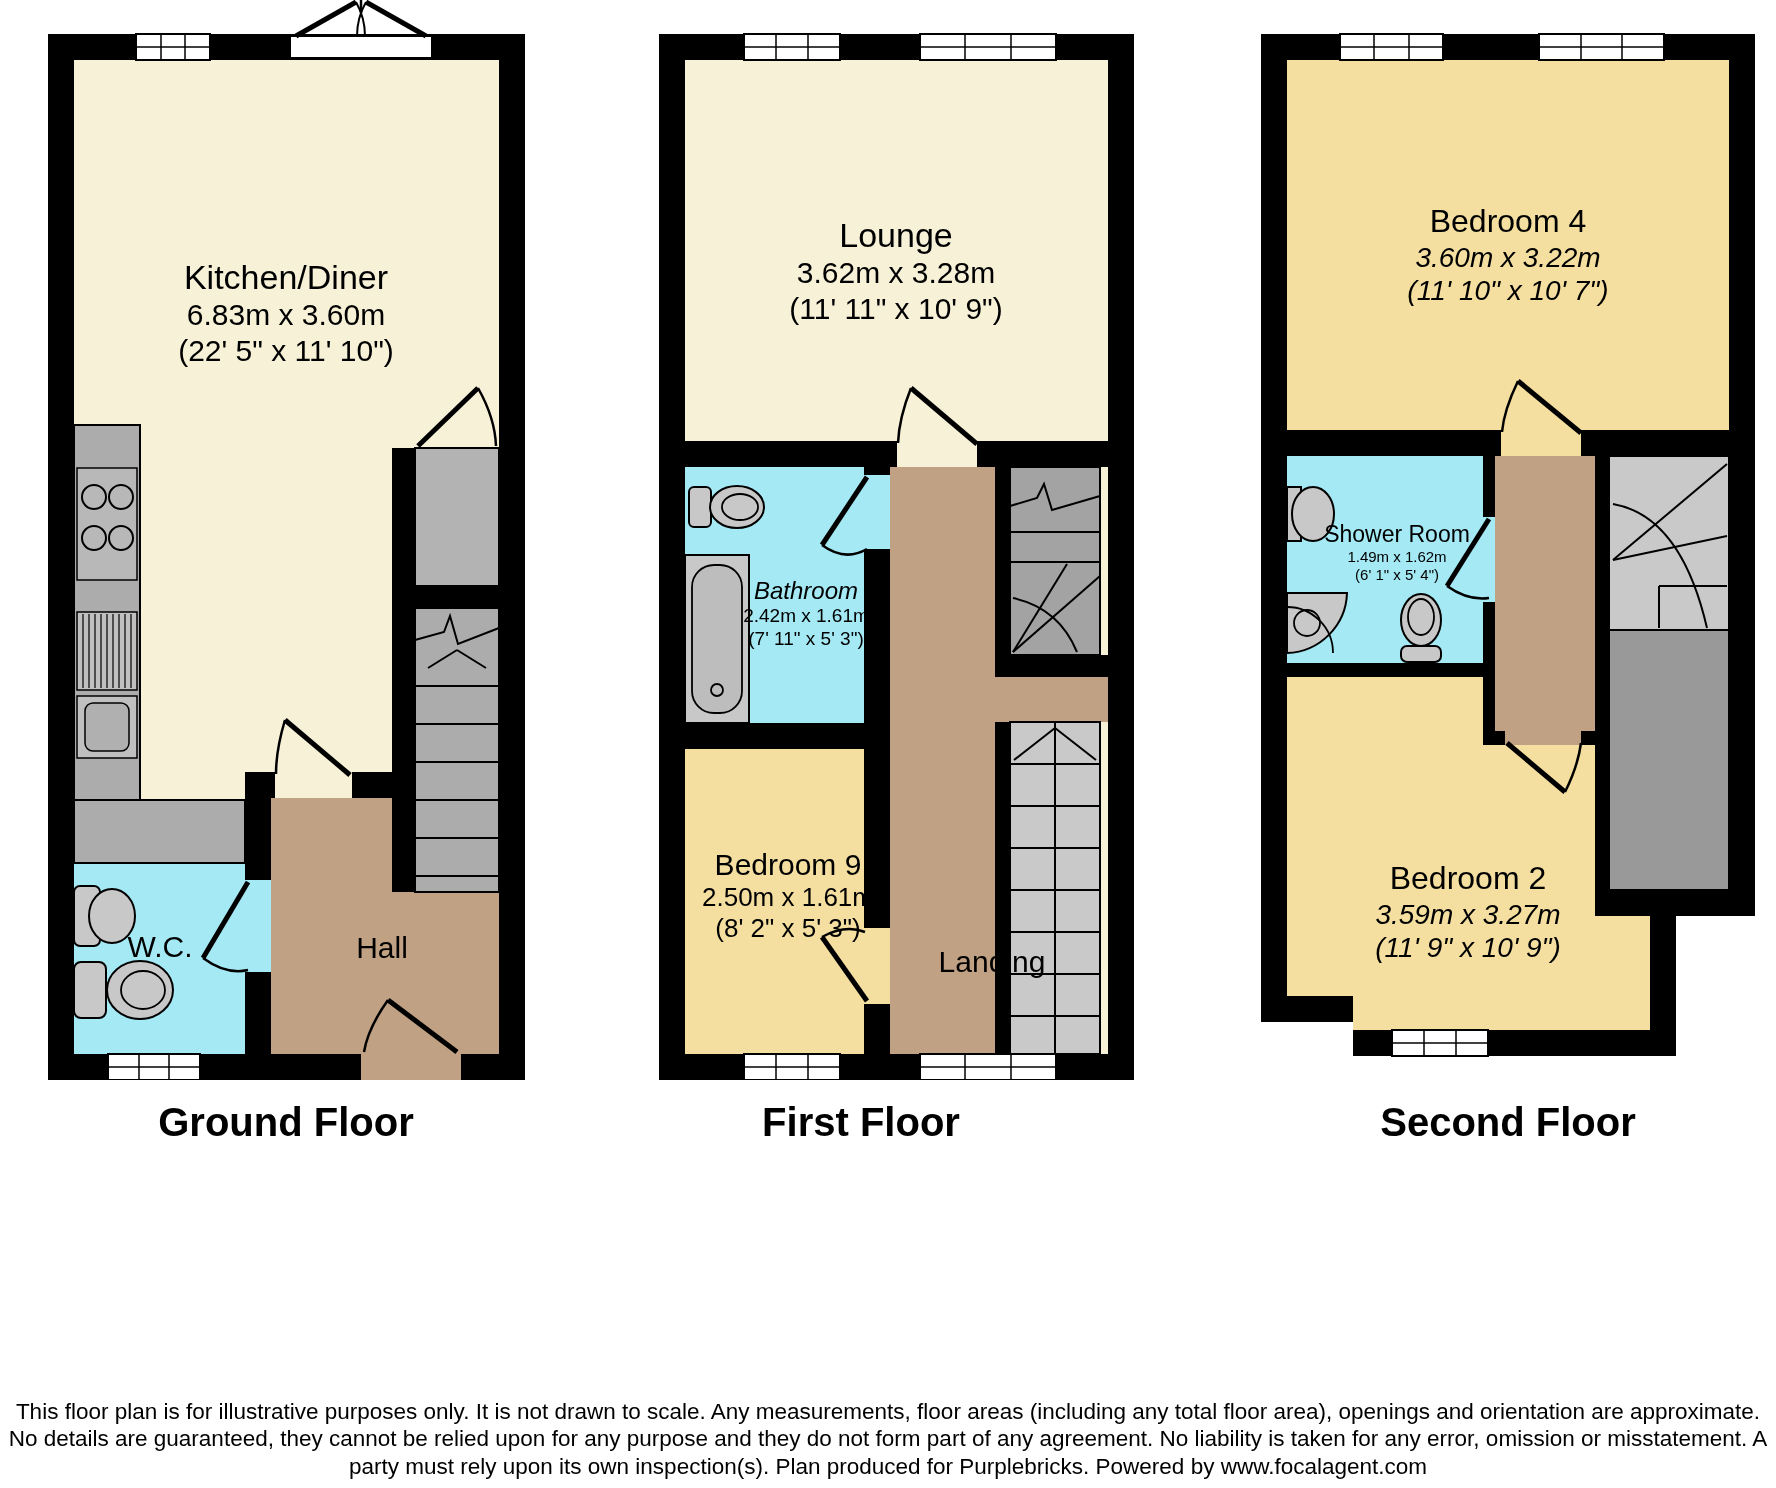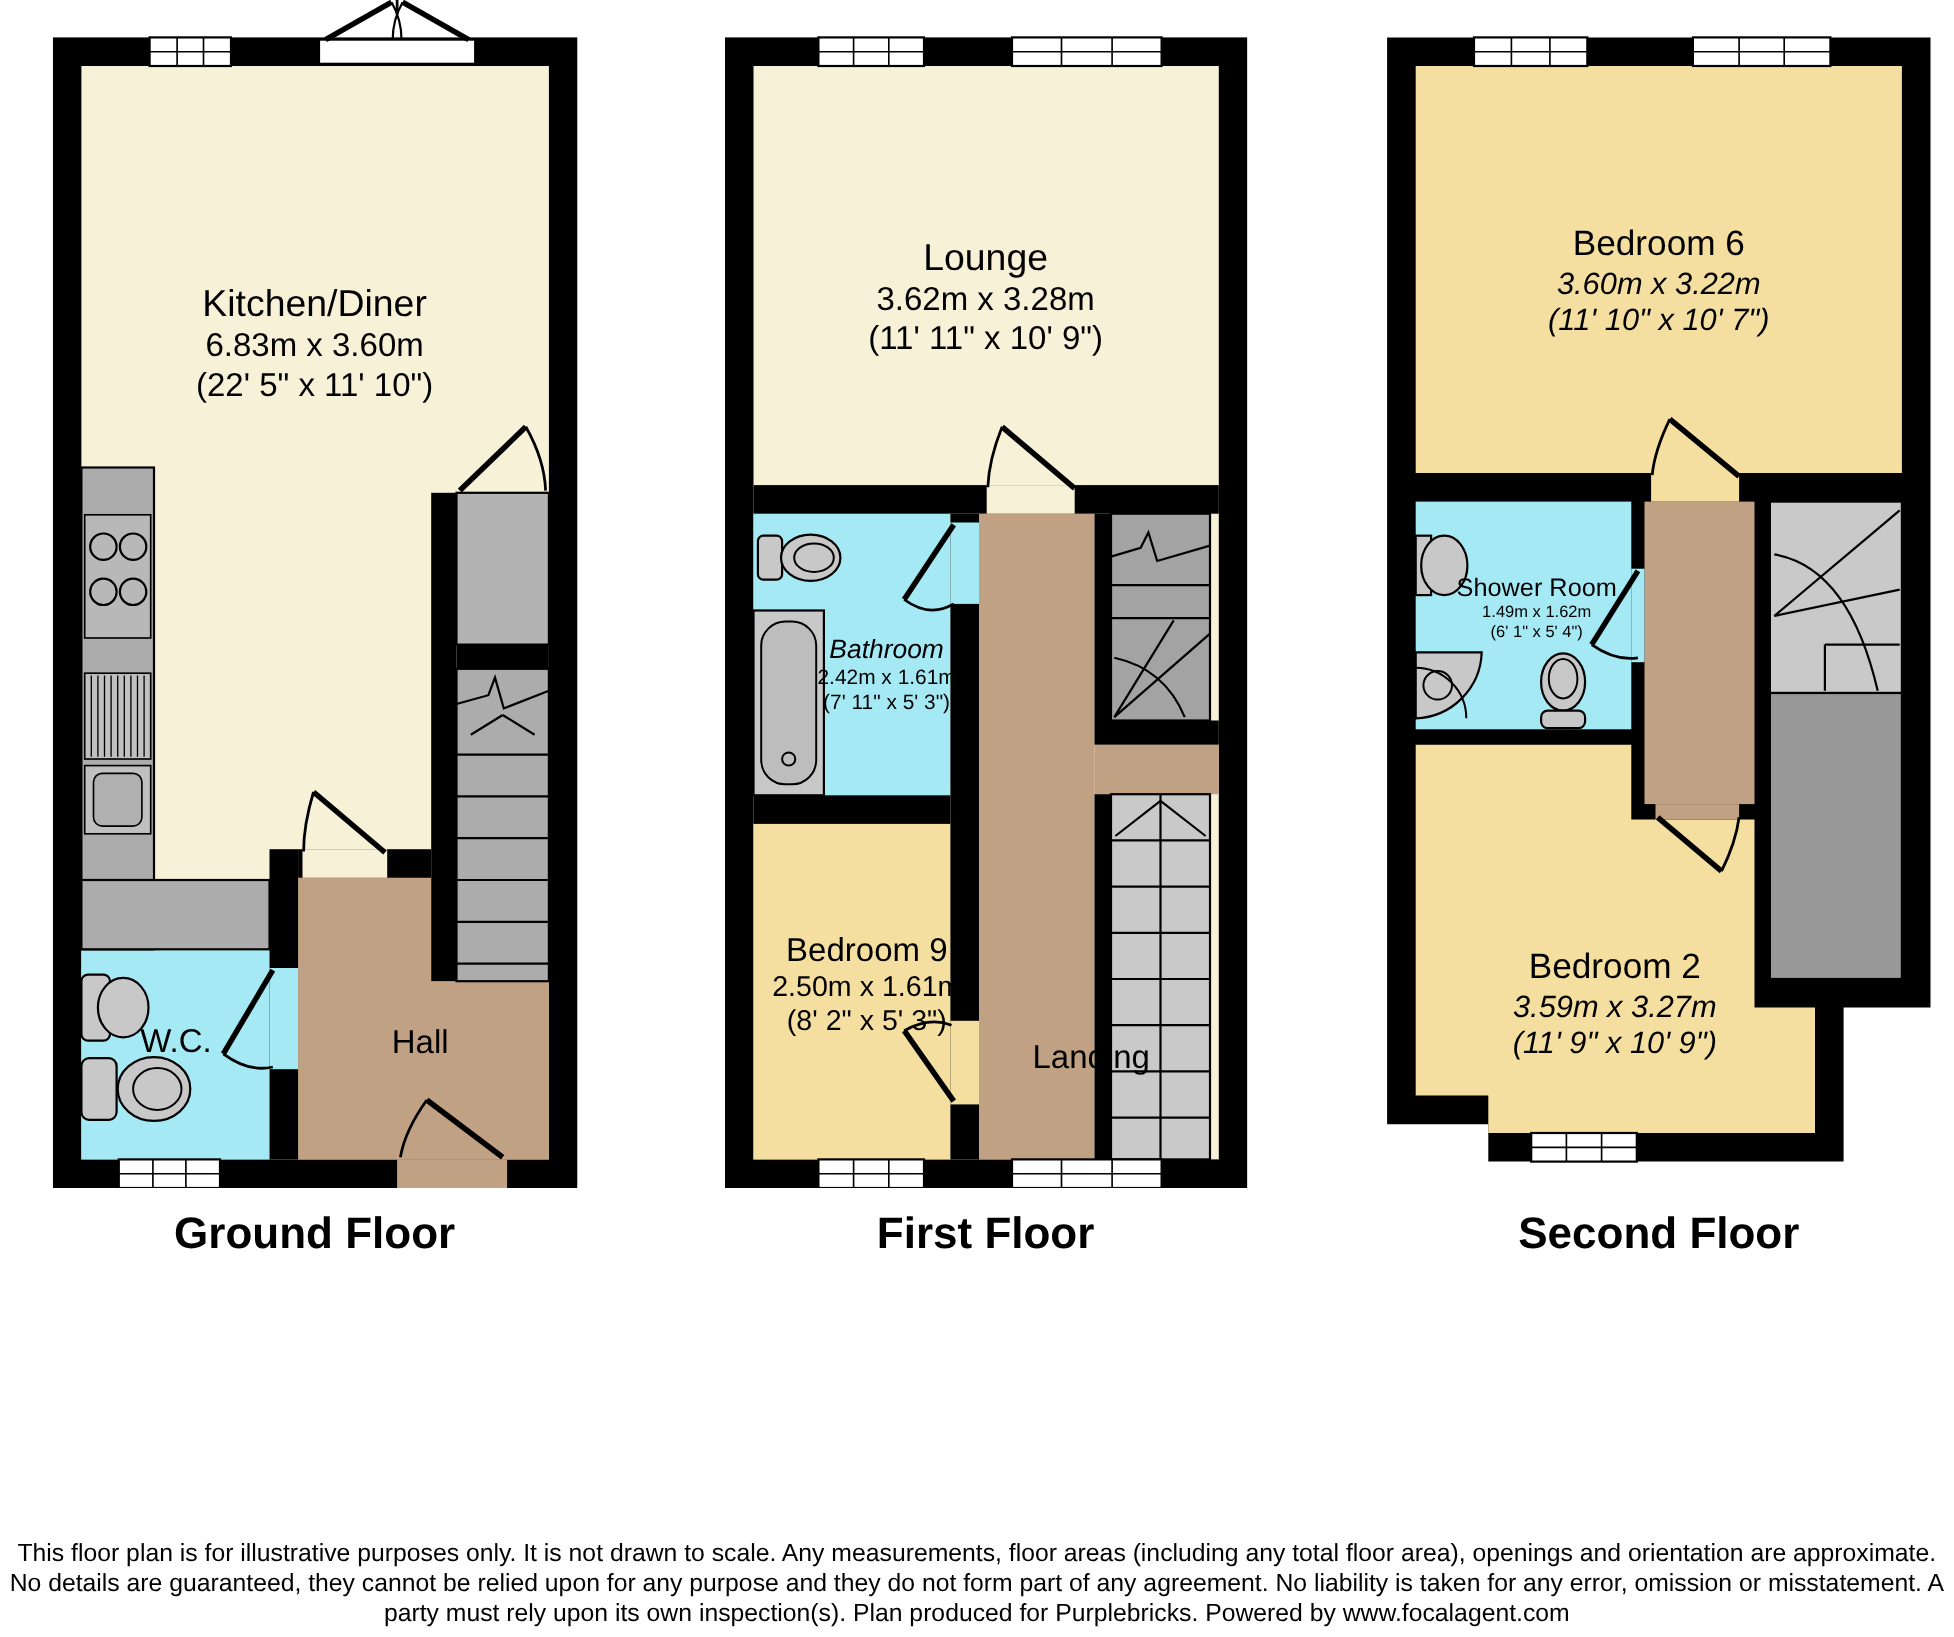--- a/index.html
+++ b/index.html
@@ -336,34 +336,34 @@
   <div class="room-label b3" style="left:788px;top:895px">
     <span class="rl-name">Bedroom 9</span>
     <span class="rl-dim">2.50m x 1.61m</span>
     <span class="rl-dim">(8' 2" x 5' 3")</span>
   </div>
   <div class="room-label small-room" style="left:992px;top:962px">
     <span>Landing</span>
   </div>
 
   <div class="room-label bd" style="left:1508px;top:255px">
-    <span class="rl-name">Bedroom 6</span>
+    <span class="rl-name">Bedroom 4</span>
     <span class="rl-dim">3.60m x 3.22m</span>
     <span class="rl-dim">(11' 10" x 10' 7")</span>
   </div>
   <div class="room-label sh" style="left:1397px;top:552px">
     <span class="rl-name">Shower Room</span>
     <span class="rl-dim">1.49m x 1.62m</span>
     <span class="rl-dim">(6' 1" x 5' 4")</span>
   </div>
   <div class="room-label bd" style="left:1468px;top:912px">
     <span class="rl-name">Bedroom 2</span>
     <span class="rl-dim">3.59m x 3.27m</span>
     <span class="rl-dim">(11' 9" x 10' 9")</span>
   </div>
 
   <div class="floor-title" style="left:286px;top:1122px">Ground Floor</div>
-  <div class="floor-title" style="left:896px;top:1122px">First Floor</div>
+  <div class="floor-title" style="left:861px;top:1122px">First Floor</div>
   <div class="floor-title" style="left:1508px;top:1122px">Second Floor</div>
 
   <div class="disclaimer">This floor plan is for illustrative purposes only. It is not drawn to scale. Any measurements, floor areas (including any total floor area), openings and orientation are approximate. No details are guaranteed, they cannot be relied upon for any purpose and they do not form part of any agreement. No liability is taken for any error, omission or misstatement. A party must rely upon its own inspection(s). Plan produced for Purplebricks. Powered by www.focalagent.com</div>
 
 </div>
 
 </body></html>

